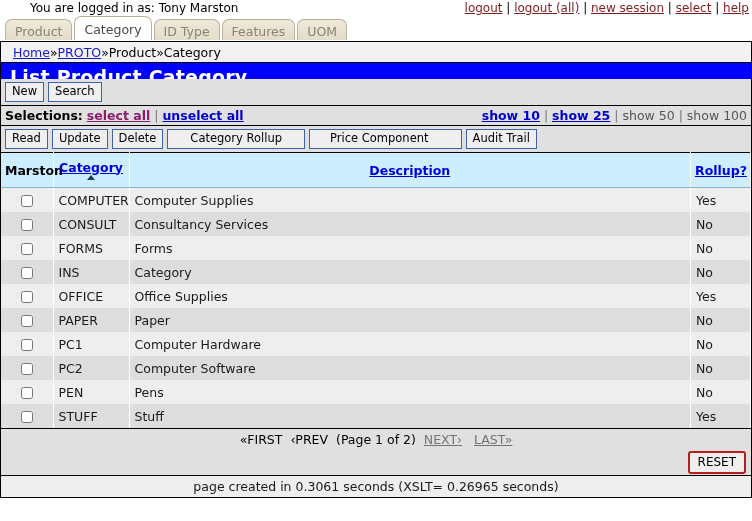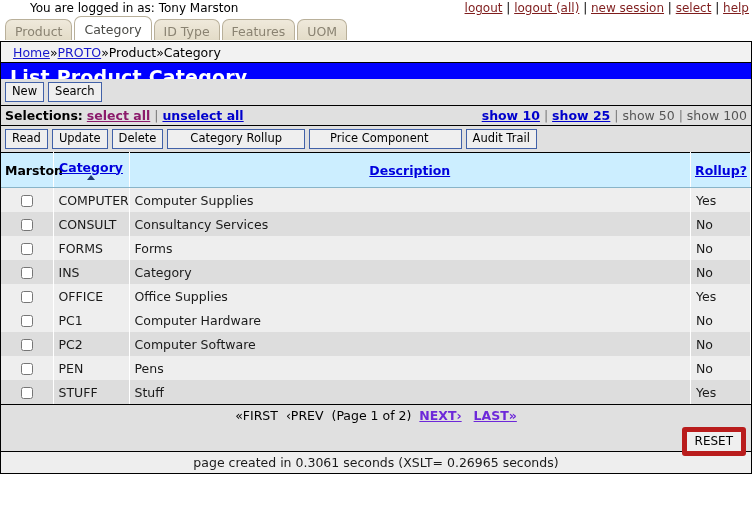--- a/index.html
+++ b/index.html
@@ -210,33 +210,33 @@
   .pagerow {
     background: #e0e0e0;
     border-top: 1px solid #000000;
     height: 21px;
     line-height: 21px;
     text-align: center;
     font-size: 12.5px;
     box-sizing: border-box;
   }
   .pagerow .dim { color: #000; }
-  .pagerow a { color: #6d28d9; text-decoration: underline; font-weight: bold; }
+  .pagerow a { color: #737373; text-decoration: underline; font-weight: normal; }
   .resetrow {
     background: #e0e0e0;
     height: 26px;
     text-align: right;
     padding: 2px 5px 0 0;
     box-sizing: border-box;
   }
   button.reset {
     font-family: "DejaVu Sans", "Liberation Sans", sans-serif;
     font-size: 12px;
     background: #efefef;
-    border: 5px solid #b91c1c;
+    border: 2px solid #b91c1c;
     border-radius: 3px;
     padding: 2px 8px 3px 8px;
     cursor: pointer;
   }
   .credits {
     background: #eeeeee;
     border-top: 1px solid #000000;
     height: 22px;
     line-height: 22px;
     text-align: center;
@@ -325,20 +325,26 @@
           <td>INS</td>
           <td>Category</td>
           <td>No</td>
         </tr>
       <tr class="odd">
           <td class="c-select"><input class="cb" type="checkbox" style=""></td>
           <td>OFFICE</td>
           <td>Office Supplies</td>
           <td>Yes</td>
         </tr>
+      <tr class="even">
+          <td class="c-select"><input class="cb" type="checkbox" style=""></td>
+          <td>PAPER</td>
+          <td>Paper</td>
+          <td>No</td>
+        </tr>
       <tr class="odd">
           <td class="c-select"><input class="cb" type="checkbox" style=""></td>
           <td>PC1</td>
           <td>Computer Hardware</td>
           <td>No</td>
         </tr>
       <tr class="even">
           <td class="c-select"><input class="cb" type="checkbox" style=""></td>
           <td>PC2</td>
           <td>Computer Software</td>

